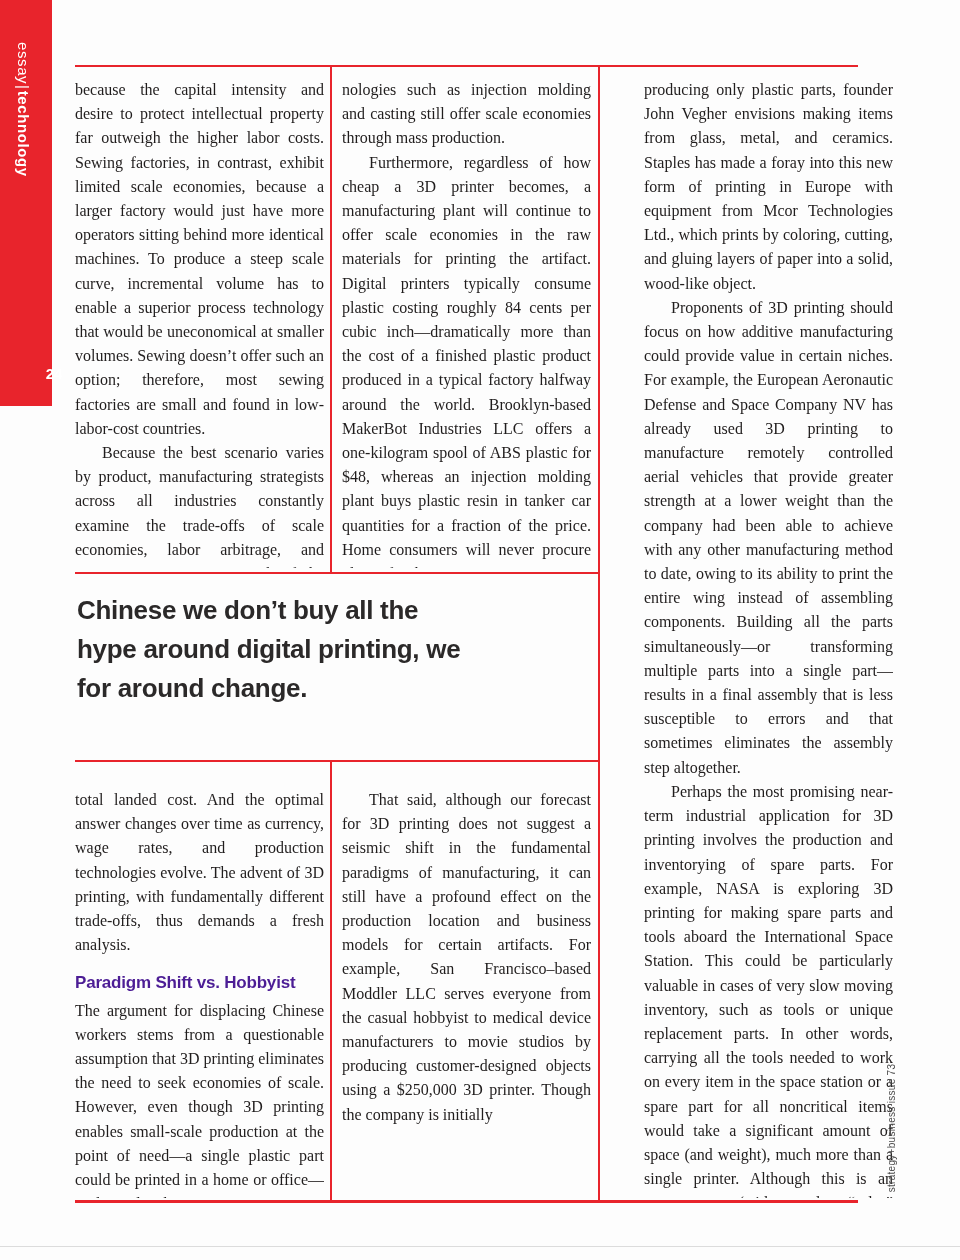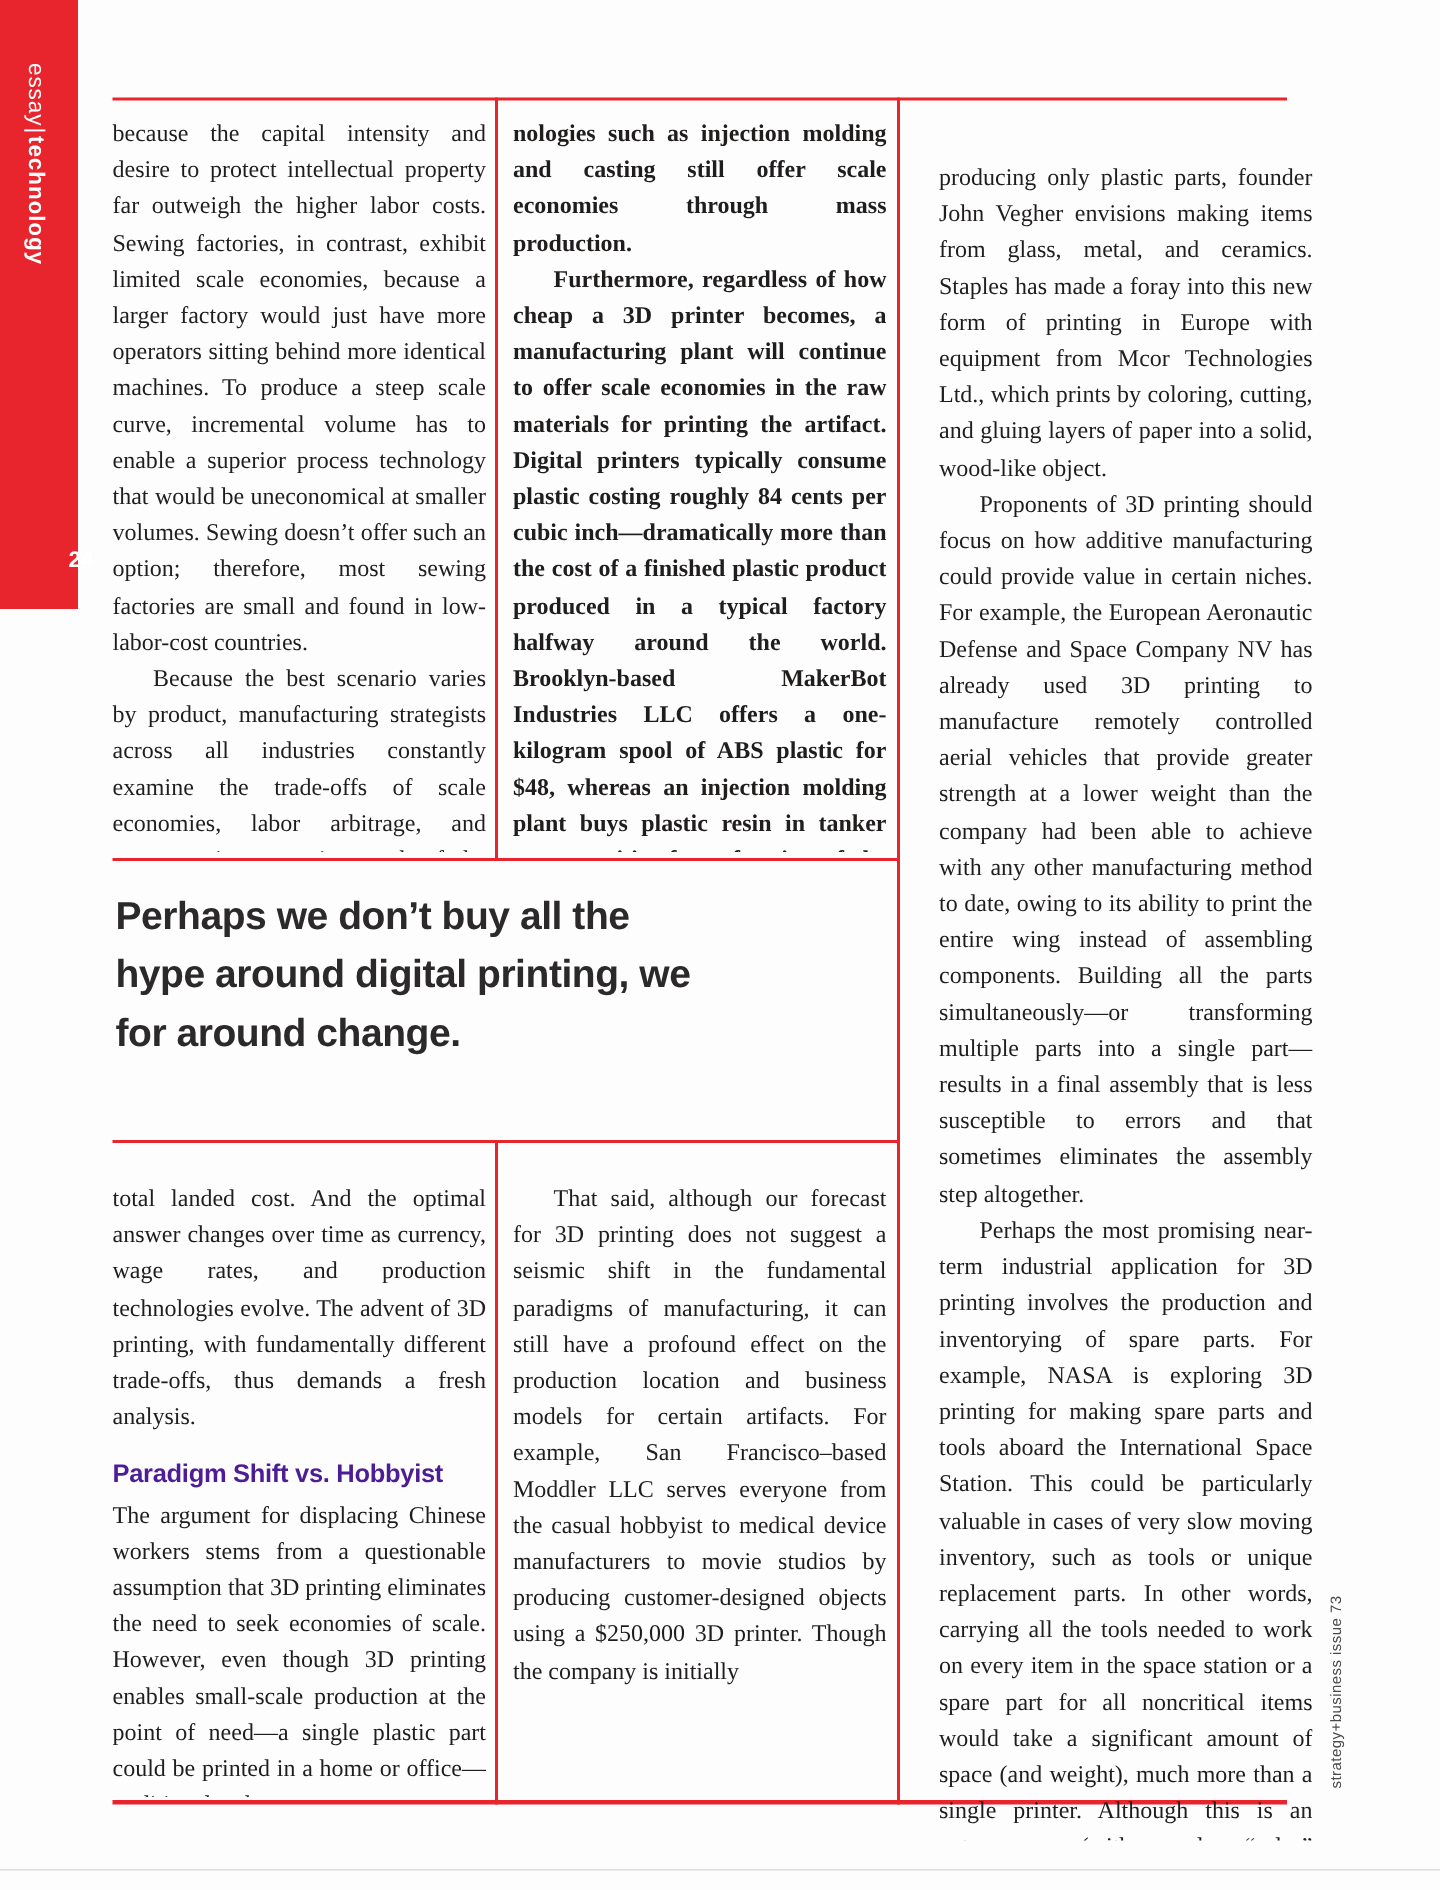--- a/index.html
+++ b/index.html
@@ -36,22 +36,22 @@
   #div1-bottom { left:330px; top:760px; height:443px; }
   #div2        { left:598px; top:65px;  height:1138px; }
 
   
   .col {
     position:absolute; overflow:hidden;
     font-size:16px; line-height:24.2px; text-align:justify;
     color:#201d1d;
   }
   #col1-top    { left:75px;  top:78px;  width:249px; height:490px; }
-  #col2-top    { left:342px; top:78px;  width:249px; height:490px;font-weight:bold; }
-  #col3        { left:626px; top:78px;  width:249px; height:1120px;margin-top:29px; }
+  #col2-top    { left:342px; top:78px;  width:249px; height:490px; }
+  #col3        { left:644px; top:78px;  width:249px; height:1120px; }
   #col1-bottom { left:75px;  top:788px; width:249px; height:410px; }
   #col2-bottom { left:342px; top:788px; width:249px; height:410px; }
   .col p { margin:0; }
   .col p.ind { text-indent:27px; }
   h3.subhead {
     font-family:"Liberation Sans","DejaVu Sans",sans-serif;
     font-size:17px; color:#4c1d95; margin:14px 0 3px 0; letter-spacing:-0.2px;
   }
 
   
@@ -102,21 +102,21 @@
   <p class="ind">Furthermore, regardless of how cheap a 3D printer becomes, a manufacturing plant will continue to offer scale economies in the raw materials for printing the artifact. Digital printers typically consume plastic costing roughly 84 cents per cubic inch—dramatically more than the cost of a finished plastic product produced in a typical factory halfway around the world. Brooklyn-based MakerBot Industries LLC offers a one-kilogram spool of ABS plastic for $48, whereas an injection molding plant buys plastic resin in tanker car quantities for a fraction of the price. Home consumers will never procure plastic for their 3D</p>
 </div>
 
 <div class="col" id="col3">
   <p>producing only plastic parts, founder John Vegher envisions making items from glass, metal, and ceramics. Staples has made a foray into this new form of printing in Europe with equipment from Mcor Technologies Ltd., which prints by coloring, cutting, and gluing layers of paper into a solid, wood-like object.</p>
   <p class="ind">Proponents of 3D printing should focus on how additive manufacturing could provide value in certain niches. For example, the European Aeronautic Defense and Space Company NV has already used 3D printing to manufacture remotely controlled aerial vehicles that provide greater strength at a lower weight than the company had been able to achieve with any other manufacturing method to date, owing to its ability to print the entire wing instead of assembling components. Building all the parts simultaneously—or transforming multiple parts into a single part—results in a final assembly that is less susceptible to errors and that sometimes eliminates the assembly step altogether.</p>
   <p class="ind">Perhaps the most promising near-term industrial application for 3D printing involves the production and inventorying of spare parts. For example, NASA is exploring 3D printing for making spare parts and tools aboard the International Space Station. This could be particularly valuable in cases of very slow moving inventory, such as tools or unique replacement parts. In other words, carrying all the tools needed to work on every item in the space station or a spare part for all noncritical items would take a significant amount of space (and weight), much more than a single printer. Although this is an extreme case (with very low “sales” volume), it’s also possible that companies such as</p>
 </div>
 
 <div id="pull-quote">
-  <div class="ql">Perhaps we don’t buy all the</div>
+  <div class="ql">Chinese we don’t buy all the</div>
   <div class="ql">hype around digital printing, we</div>
   <div class="ql">for around change.</div>
 </div>
 
 <div class="col" id="col1-bottom">
   <p>total landed cost. And the optimal answer changes over time as currency, wage rates, and production technologies evolve. The advent of 3D printing, with fundamentally different trade-offs, thus demands a fresh analysis.</p>
   <h3 class="subhead">Paradigm Shift vs. Hobbyist</h3>
   <p>The argument for displacing Chinese workers stems from a questionable assumption that 3D printing eliminates the need to seek economies of scale. However, even though 3D printing enables small-scale production at the point of need—a single plastic part could be printed in a home or office—traditional tech-</p>
 </div>
 

